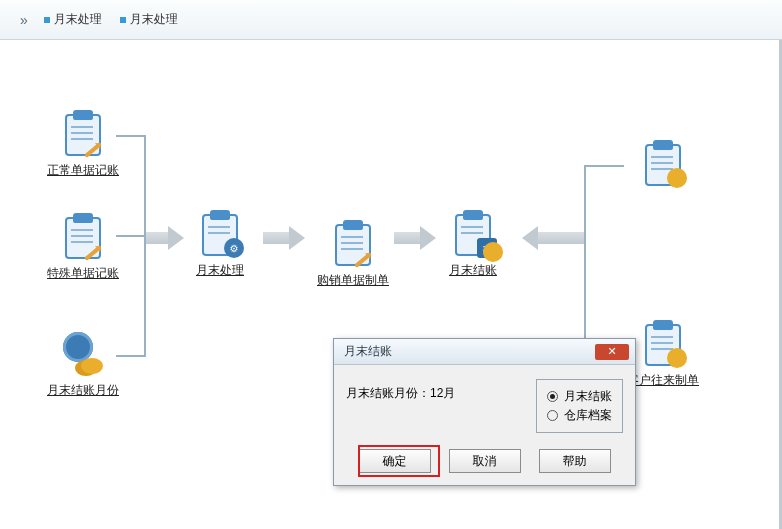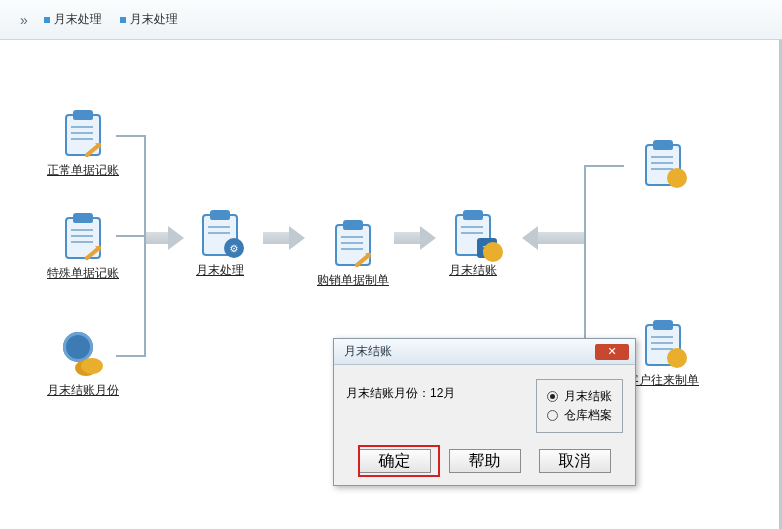--- a/index.html
+++ b/index.html
@@ -36,21 +36,21 @@
   .dlg-title .spacer { flex: 1; }
   .dlg-close { width: 34px; height: 16px; background: #c9472e; color: #fff; display: flex; align-items: center; justify-content: center; border-radius: 2px; font-size: 11px; cursor: pointer; }
   .dlg-body { padding: 14px 12px 12px; }
   .dlg-row1 { display: flex; align-items: flex-start; gap: 10px; margin-bottom: 16px; }
   .dlg-label-val { display: flex; align-items: center; padding-top: 6px;}
   .radio-box { border: 1px solid #9aa7b2; padding: 6px 10px; background: #f0f0f0; }
   .radio-row { display: flex; align-items: center; gap: 6px; margin: 2px 0; cursor: pointer; }
   .radio { width: 11px; height: 11px; border: 1px solid #555; border-radius: 50%; display: inline-flex; align-items: center; justify-content: center; }
   .radio.sel::after { content: ""; width: 5px; height: 5px; background: #222; border-radius: 50%; }
   .dlg-buttons { display: flex; gap: 18px; justify-content: center; }
-  .btn { width: 72px; height: 24px; background: linear-gradient(#fdfdfd,#e5e5e5); border: 1px solid #8c8c8c; font-size: 16px; cursor: pointer; display: flex; align-items: center; justify-content: center; }
+  .btn { width: 72px; height: 24px; background: linear-gradient(#fdfdfd,#e5e5e5); border: 1px solid #8c8c8c; font-size: 12px; cursor: pointer; display: flex; align-items: center; justify-content: center; }
   .btn-highlight { position: absolute; border: 2px solid #d42020; pointer-events: none; }
 </style>
 </head>
 <body>
 
 <div class="topbar">
   <span class="expander">»</span>
   <span class="top-link">
     <span class="sq"></span>
     <span>月末处理</span>
@@ -197,20 +197,20 @@
             <span>月末结账</span>
           </div>
           <div class="radio-row">
             <span class="radio"></span>
             <span>仓库档案</span>
           </div>
         </div>
       </div>
       <div class="dlg-buttons" style="position:relative;">
         <div class="btn">确定</div>
+        <div class="btn">取消</div>
         <div class="btn">帮助</div>
-        <div class="btn">取消</div>
         <div class="btn-highlight" style="left:12px; top:-4px; width:82px; height:32px;"></div>
       </div>
     </div>
   </div>
 
 </div>
 
 </body></html>

